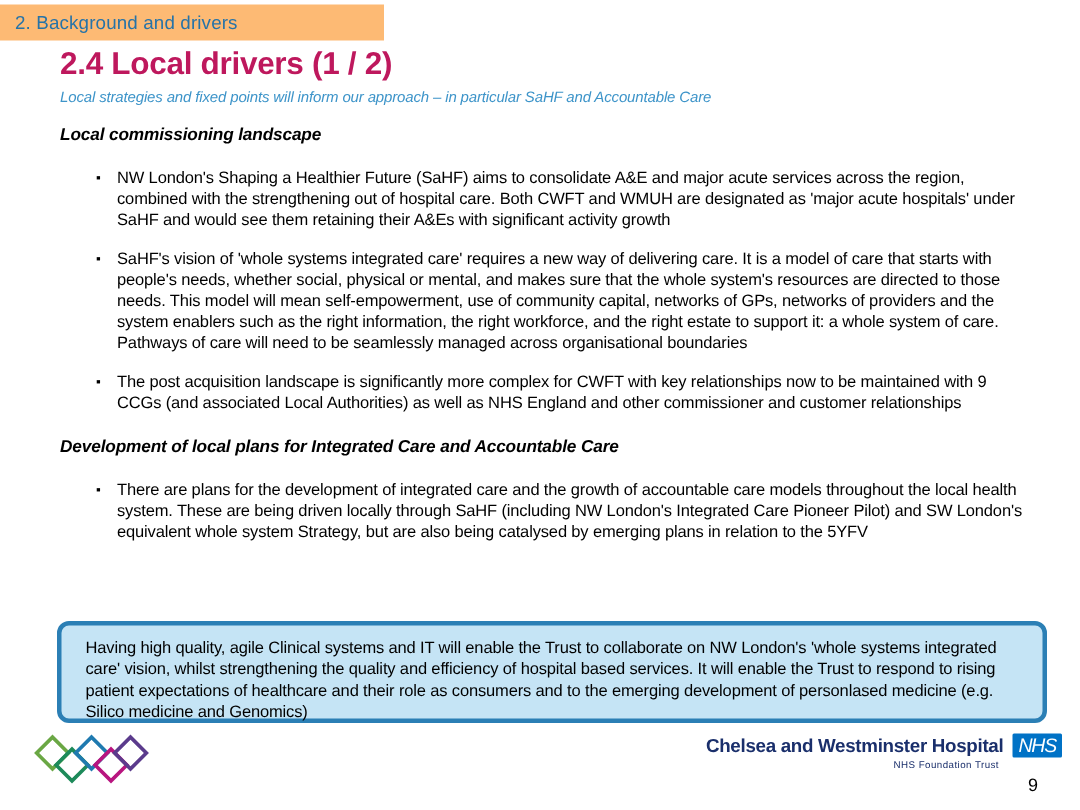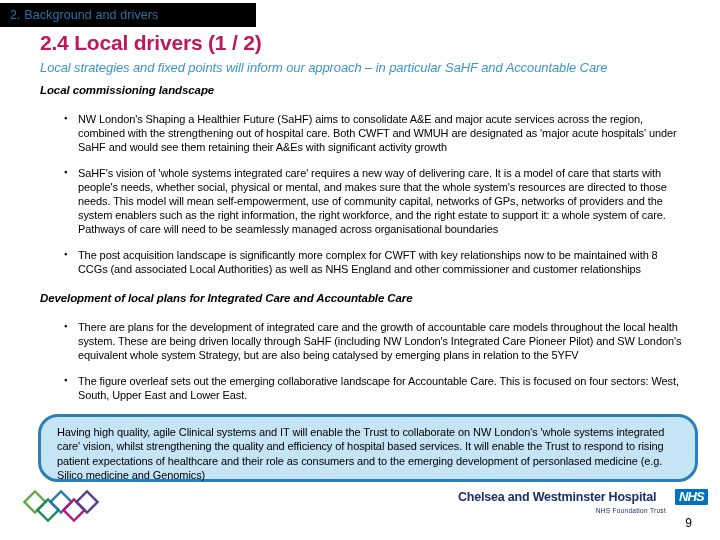--- a/index.html
+++ b/index.html
@@ -22,21 +22,21 @@
     box-sizing: border-box;
   }
 
   
   .section-banner {
     position: absolute;
     left: 0;
     top: 3px;
     width: 256px;
     height: 24px;
-    background: #000000;
+    background: #fdba74;
     display: flex;
     align-items: center;
     padding-left: 10px;
     box-sizing: border-box;
   }
   .section-banner .label {
     font-size: 12.5px;
     color: #2673a8;
     letter-spacing: 0.1px;
     white-space: nowrap;
@@ -49,21 +49,21 @@
     top: 31px;
     font-size: 21px;
     font-weight: bold;
     color: #be185d;
     letter-spacing: -0.2px;
   }
   .subtitle {
     position: absolute;
     left: 40px;
     top: 60px;
-    font-size: 13px;
+    font-size: 10px;
     font-style: italic;
     color: #3d94c9;
     letter-spacing: -0.1px;
     white-space: nowrap;
   }
 
   
   .body {
     position: absolute;
     left: 40px;
@@ -111,21 +111,21 @@
   
   .callout {
     position: absolute;
     left: 38px;
     top: 414px;
     width: 660px;
     height: 68px;
     box-sizing: border-box;
     background: #c5e4f5;
     border: 3px solid #2b7fb5;
-    border-radius: 20px;
+    border-radius: 8px;
     padding: 8px 14px 8px 16px;
   }
   .callout .text {
     font-size: 11px;
     line-height: 14.3px;
     color: #000000;
     letter-spacing: -0.1px;
   }
 
   
@@ -139,35 +139,35 @@
   .footer-right {
     position: absolute;
     right: 12px;
     top: 489px;
     width: 250px;
     text-align: right;
   }
   .trust-line {
     display: flex;
     align-items: center;
-    justify-content: space-between;
+    justify-content: flex-end;
     gap: 6px;
   }
   .trust-name {
     font-size: 12.5px;
     color: #1a2f6b;
     font-weight: 600;
     letter-spacing: -0.2px;
     white-space: nowrap;
   }
   .nhs-badge {
     background: #0072c6;
     color: #ffffff;
     font-size: 13px;
-    font-weight: bold;
+    font-weight: normal;
     font-style: italic;
     letter-spacing: -0.8px;
     padding: 1px 4px 2px 4px;
     line-height: 1;
     border-radius: 1px;
   }
   .trust-sub {
     font-size: 6.5px;
     color: #1a2f6b;
     letter-spacing: 0.3px;
@@ -194,27 +194,26 @@
 
   <div class="title">2.4 Local drivers (1 / 2)</div>
   <div class="subtitle">Local strategies and fixed points will inform our approach – in particular SaHF and Accountable Care</div>
 
   <div class="body">
 
     <div class="head">Local commissioning landscape</div>
     <ul class="bullets">
       <li>NW London's Shaping a Healthier Future (SaHF) aims to consolidate A&amp;E and major acute services across the region, combined with the strengthening out of hospital care. Both CWFT and WMUH are designated as 'major acute hospitals' under SaHF and would see them retaining their A&amp;Es with significant activity growth</li>
       <li>SaHF's vision of 'whole systems integrated care' requires a new way of delivering care. It is a model of care that starts with people's needs, whether social, physical or mental, and makes sure that the whole system's resources are directed to those needs. This model will mean self-empowerment, use of community capital, networks of GPs, networks of providers and the system enablers such as the <b class="inline">right information</b>, the right workforce, and the right estate to support it: a whole system of care. Pathways of care will need to be seamlessly managed across organisational boundaries</li>
-      <li>The post acquisition landscape is significantly more complex for CWFT with key relationships now to be maintained with 8 CCGs (and associated Local Authorities) as well as NHS England and other commissioner and customer relationships</li>
+      <li>The post acquisition landscape is significantly more complex for CWFT with key relationships now to be maintained with 9 CCGs (and associated Local Authorities) as well as NHS England and other commissioner and customer relationships</li>
     </ul>
 
     <div class="head second">Development of local plans for Integrated Care and Accountable Care</div>
     <ul class="bullets">
       <li>There are plans for the development of integrated care and the growth of accountable care models throughout the local health system.  These are being driven locally through SaHF (including NW London's Integrated Care Pioneer Pilot) and SW London's equivalent whole system Strategy, but are also being catalysed by emerging plans in relation to the 5YFV</li>
-      <li>The figure overleaf sets out the emerging collaborative landscape for Accountable Care.  This is focused on four sectors: West, South, Upper East and Lower East.</li>
     </ul>
 
   </div>
 
   <div class="callout">
     <div class="text">Having high quality, agile Clinical systems and IT will enable the Trust to collaborate on NW London's 'whole systems integrated care' vision, whilst strengthening the quality and efficiency of hospital based services. It will enable the Trust to respond to rising patient expectations of healthcare and their role as consumers and to the emerging development of personlased medicine (e.g. Silico medicine and Genomics)</div>
   </div>
 
   <div class="logo-diamonds">
     <svg width="82" height="42" viewBox="0 0 82 42" xmlns="http://www.w3.org/2000/svg">

